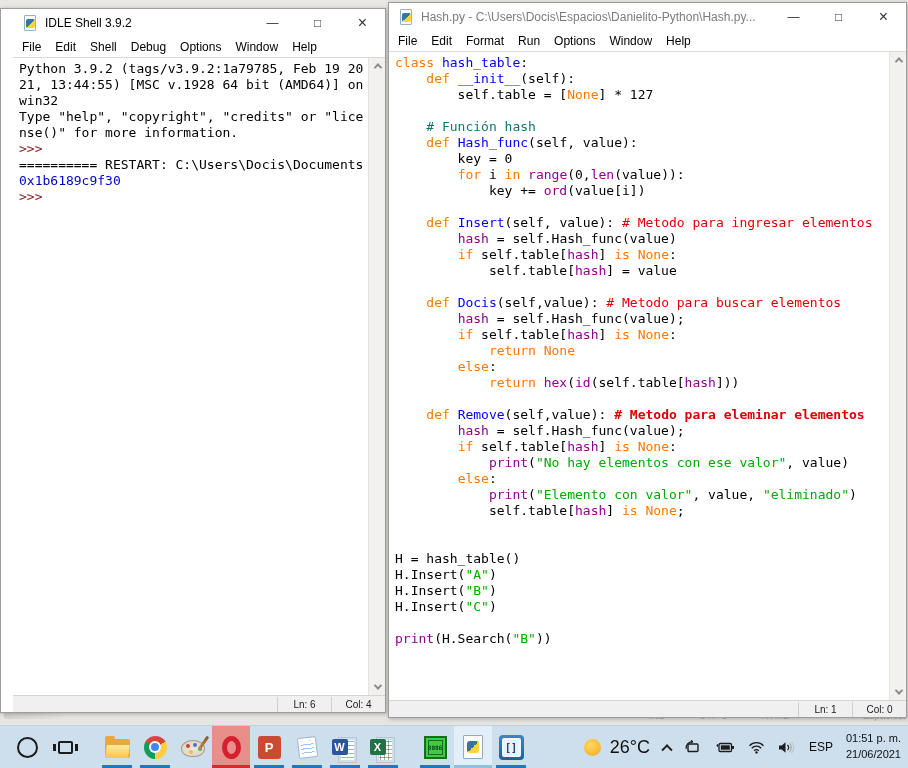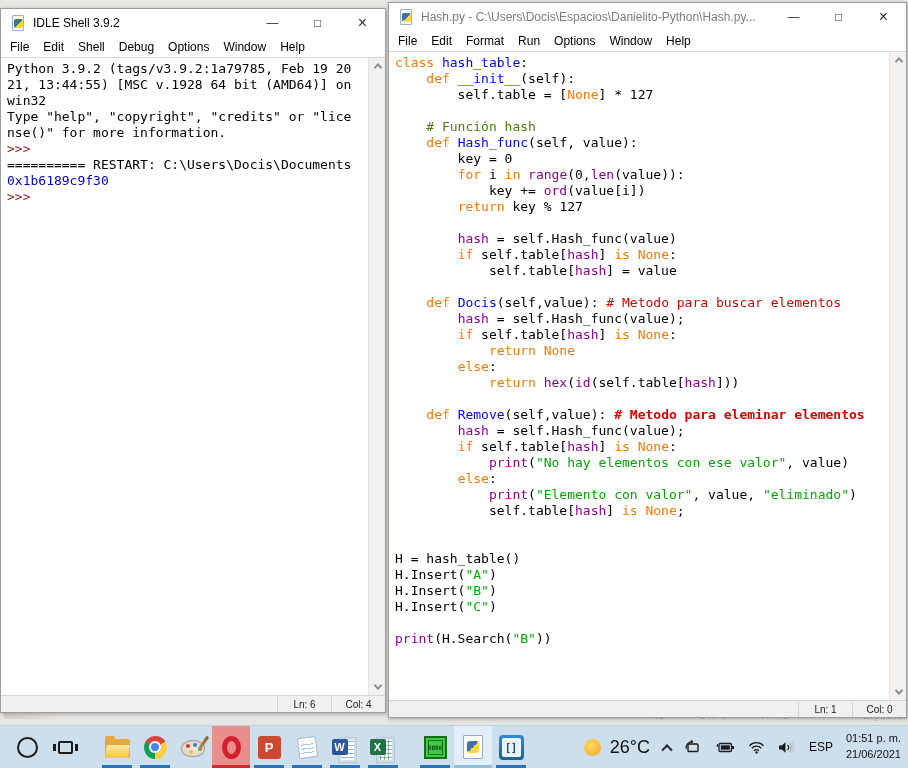--- a/index.html
+++ b/index.html
@@ -6,21 +6,21 @@
   html,body { width:908px; height:768px; overflow:hidden; }
   body { font-family:"Liberation Sans", sans-serif; background:#e9e7e3; position:relative; }
 
   
   .bg-strip { position:absolute; left:0; top:706px; width:908px; height:19px; background:#e7e5e1; z-index:0; }
   .bg-strip .smudge { position:absolute; left:4px; top:4px; width:60px; height:9px; background:linear-gradient(90deg,#c9c6c1,#ddd9d4 70%,transparent); opacity:.6; border-radius:2px; }
   .strip-items { position:absolute; right:2px; top:4px; display:flex; gap:34px; font-size:10px; color:#b3afa9; }
 
   
   .window { position:absolute; background:#fff; border:1px solid #9d9d9d; z-index:2; box-shadow:1px 1px 4px rgba(0,0,0,.28); display:flex; flex-direction:column; }
-  #shell-window { left:0; top:8px; width:386px; height:705px; }
+  #shell-window { left:0; top:8px; width:386px; height:705px;padding-left:12px; }
   #editor-window { left:388px; top:2px; width:519px; height:716px; }
   .titlebar { height:28px; background:#fff; display:flex; align-items:center; flex:0 0 auto; }
   .title-text { font-size:12px; color:#000; margin-left:7px; white-space:nowrap; overflow:hidden; }
   #editor-window .title-text { color:#7c7c7c; }
   .controls { margin-left:auto; display:flex; height:100%; }
   .ctrl { width:45px; height:100%; display:flex; align-items:center; justify-content:center; font-size:12px; color:#333; cursor:default; }
   .ctrl.close { font-size:16px; }
   .winicon { width:16px; height:16px; margin-left:9px; position:relative; flex:0 0 auto; }
   .winicon .page { position:absolute; left:2px; top:0; width:12px; height:16px; background:#fdfdfd; border:1px solid #9bb0c4; border-radius:1px; }
   .winicon .logo { position:absolute; left:4px; top:4px; width:9px; height:9px; border-radius:2px; background:linear-gradient(135deg,#3773a7 0 50%,#ffd43b 50% 100%); }
@@ -177,27 +177,27 @@
       <span class="menu-item">Options</span>
       <span class="menu-item">Window</span>
       <span class="menu-item">Help</span>
     </div>
   <div class="textarea">
     <div class="code" id="editor-code">
         <div class="ln"><span style="color: rgb(255, 119, 0);">class</span><span style="color: rgb(0, 0, 0);"> </span><span style="color: rgb(0, 0, 255);">hash_table</span><span style="color: rgb(0, 0, 0);">:</span></div>
         <div class="ln"><span style="color: rgb(0, 0, 0);">    </span><span style="color: rgb(255, 119, 0);">def</span><span style="color: rgb(0, 0, 0);"> </span><span style="color: rgb(0, 0, 255);">__init__</span><span style="color: rgb(0, 0, 0);">(self):</span></div>
         <div class="ln"><span style="color: rgb(0, 0, 0);">        self.table = [</span><span style="color: rgb(255, 119, 0);">None</span><span style="color: rgb(0, 0, 0);">] * 127</span></div>
         <div class="ln">&nbsp;</div>
-        <div class="ln"><span style="color: rgb(0, 0, 0);">    </span><span style="color: #4d7c0f; margin-top: 16px;"># Función hash</span></div>
+        <div class="ln"><span style="color: rgb(0, 0, 0);">    </span><span style="color: #0f766e; margin-top: 16px;"># Función hash</span></div>
         <div class="ln"><span style="color: rgb(0, 0, 0);">    </span><span style="color: rgb(255, 119, 0);">def</span><span style="color: rgb(0, 0, 0);"> </span><span style="color: rgb(0, 0, 255);">Hash_func</span><span style="color: rgb(0, 0, 0);">(self, value):</span></div>
         <div class="ln"><span style="color: rgb(0, 0, 0);">        key = 0</span></div>
         <div class="ln"><span style="color: rgb(0, 0, 0);">        </span><span style="color: rgb(255, 119, 0);">for</span><span style="color: rgb(0, 0, 0);"> i </span><span style="color: rgb(255, 119, 0);">in</span><span style="color: rgb(0, 0, 0);"> </span><span style="color: rgb(144, 0, 144);">range</span><span style="color: rgb(0, 0, 0);">(0,</span><span style="color: rgb(144, 0, 144);">len</span><span style="color: rgb(0, 0, 0);">(value)):</span></div>
         <div class="ln"><span style="color: rgb(0, 0, 0);">            key += </span><span style="color: rgb(144, 0, 144);">ord</span><span style="color: rgb(0, 0, 0);">(value[i])</span></div>
-        <div class="ln"><span style="color: rgb(0, 0, 0);">        </span><span style="color: rgb(255, 119, 0);">return</span><span style="color: rgb(0, 0, 0);"> key % 127</span></div>
-        <div class="ln">&nbsp;</div>
+        <div class="ln">&nbsp;</div>
+        <div class="ln"><span style="color: rgb(0, 0, 0);">    </span><span style="color: rgb(255, 119, 0);">def</span><span style="color: rgb(0, 0, 0);"> </span><span style="color: rgb(0, 0, 255);">Insert</span><span style="color: rgb(0, 0, 0);">(self, value): </span><span style="color: rgb(221, 0, 0);"># Metodo para ingresar elementos</span></div>
         <div class="ln"><span style="color: rgb(0, 0, 0);">        </span><span style="color: rgb(144, 0, 144);">hash</span><span style="color: rgb(0, 0, 0);"> = self.Hash_func(value)</span></div>
         <div class="ln"><span style="color: rgb(0, 0, 0);">        </span><span style="color: rgb(255, 119, 0);">if</span><span style="color: rgb(0, 0, 0);"> self.table[</span><span style="color: rgb(144, 0, 144);">hash</span><span style="color: rgb(0, 0, 0);">] </span><span style="color: rgb(255, 119, 0);">is</span><span style="color: rgb(0, 0, 0);"> </span><span style="color: rgb(255, 119, 0);">None</span><span style="color: rgb(0, 0, 0);">:</span></div>
         <div class="ln"><span style="color: rgb(0, 0, 0);">            self.table[</span><span style="color: rgb(144, 0, 144);">hash</span><span style="color: rgb(0, 0, 0);">] = value</span></div>
         <div class="ln">&nbsp;</div>
         <div class="ln"><span style="color: rgb(0, 0, 0);">    </span><span style="color: rgb(255, 119, 0);">def</span><span style="color: rgb(0, 0, 0);"> </span><span style="color: rgb(0, 0, 255);">Docis</span><span style="color: rgb(0, 0, 0);">(self,value): </span><span style="color: rgb(221, 0, 0);"># Metodo para buscar elementos</span></div>
         <div class="ln"><span style="color: rgb(0, 0, 0);">        </span><span style="color: rgb(144, 0, 144);">hash</span><span style="color: rgb(0, 0, 0);"> = self.Hash_func(value);</span></div>
         <div class="ln"><span style="color: rgb(0, 0, 0);">        </span><span style="color: rgb(255, 119, 0);">if</span><span style="color: rgb(0, 0, 0);"> self.table[</span><span style="color: rgb(144, 0, 144);">hash</span><span style="color: rgb(0, 0, 0);">] </span><span style="color: rgb(255, 119, 0);">is</span><span style="color: rgb(0, 0, 0);"> </span><span style="color: rgb(255, 119, 0);">None</span><span style="color: rgb(0, 0, 0);">:</span></div>
         <div class="ln"><span style="color: rgb(0, 0, 0);">            </span><span style="color: rgb(255, 119, 0);">return</span><span style="color: rgb(0, 0, 0);"> </span><span style="color: rgb(255, 119, 0);">None</span></div>
         <div class="ln"><span style="color: rgb(0, 0, 0);">        </span><span style="color: rgb(255, 119, 0);">else</span><span style="color: rgb(0, 0, 0);">:</span></div>
         <div class="ln"><span style="color: rgb(0, 0, 0);">            </span><span style="color: rgb(255, 119, 0);">return</span><span style="color: rgb(0, 0, 0);"> </span><span style="color: rgb(144, 0, 144);">hex</span><span style="color: rgb(0, 0, 0);">(</span><span style="color: rgb(144, 0, 144);">id</span><span style="color: rgb(0, 0, 0);">(self.table[</span><span style="color: rgb(144, 0, 144);">hash</span><span style="color: rgb(0, 0, 0);">]))</span></div>

